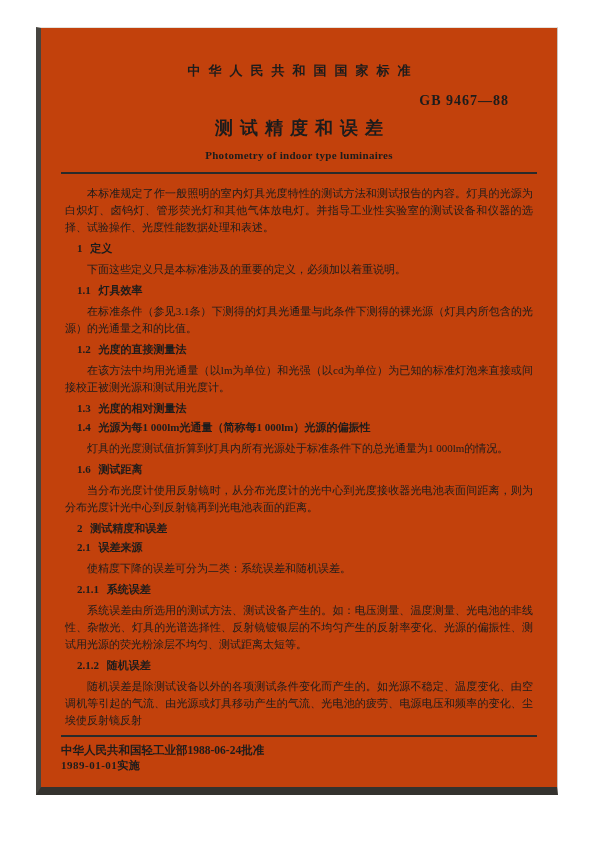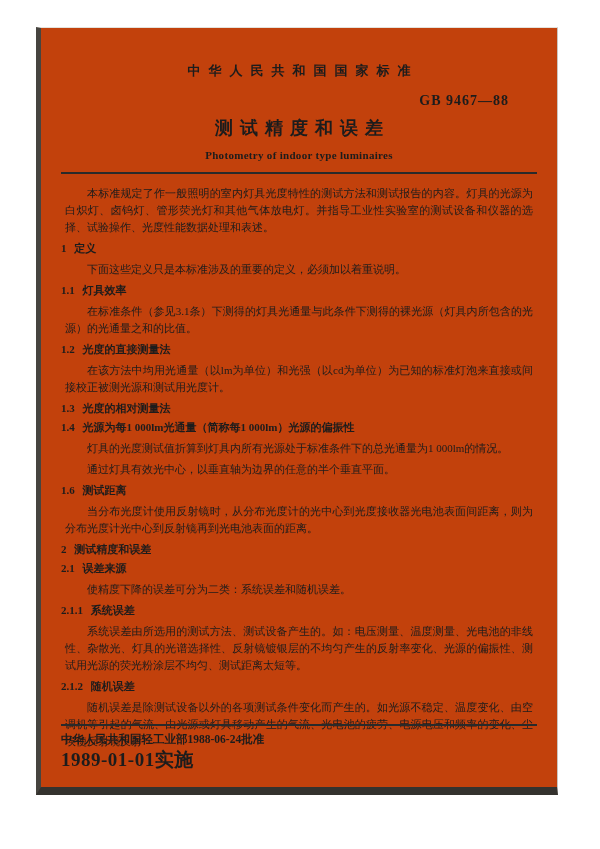--- a/index.html
+++ b/index.html
@@ -66,21 +66,21 @@
     font-size: 11px;
     line-height: 17px;
   }
   .para {
     margin: 4px;
     text-indent: 2em;
     text-align: justify;
   }
   .sec-heading {
     font-weight: bold;
-    margin: 2px 0 0 0;
+    margin: 2px 0 0 16px;
     font-family: Liberation Serif, serif;
   }
   .sec-num { margin-right: 0.7em; }
   .footer {
     position: absolute;
     left: 20px;
     right: 20px;
     bottom: 14px;
   }
   .footer-rule {
@@ -88,21 +88,21 @@
     margin-bottom: 6px;
   }
   .footer-row {
     display: flex;
     justify-content: space-between;
     align-items: baseline;
     font-weight: bold;
     flex-direction: column;
   }
   .footer-left { font-size: 11.5px; }
-  .footer-right { font-size: 19px; letter-spacing: 0.5px; }
+  .footer-right { font-size: 11px; letter-spacing: 0.5px; }
 </style>
 </head>
 <body>
 
 <div class="canvas">
   <div class="page">
 
     <div class="std-label">中华人民共和国国家标准</div>
     <div class="std-number">GB 9467—88</div>
     <h1 class="doc-title">测试精度和误差</h1>
@@ -114,21 +114,20 @@
       <div id="sections">
           <div class="sec-heading"><span class="sec-num">1</span><span>定义</span></div>
           <p class="para">下面这些定义只是本标准涉及的重要的定义，必须加以着重说明。</p>
           <div class="sec-heading"><span class="sec-num">1.1</span><span>灯具效率</span></div>
           <p class="para">在标准条件（参见3.1条）下测得的灯具光通量与此条件下测得的裸光源（灯具内所包含的光源）的光通量之和的比值。</p>
           <div class="sec-heading"><span class="sec-num">1.2</span><span>光度的直接测量法</span></div>
           <p class="para">在该方法中均用光通量（以lm为单位）和光强（以cd为单位）为已知的标准灯泡来直接或间接校正被测光源和测试用光度计。</p>
           <div class="sec-heading"><span class="sec-num">1.3</span><span>光度的相对测量法</span></div>
           <div class="sec-heading"><span class="sec-num">1.4</span><span>光源为每1 000lm光通量（简称每1 000lm）光源的偏振性</span></div>
           <p class="para">灯具的光度测试值折算到灯具内所有光源处于标准条件下的总光通量为1 000lm的情况。</p>
-          <p class="para">通过灯具有效光中心，以垂直轴为边界的任意的半个垂直平面。</p>
           <div class="sec-heading"><span class="sec-num">1.6</span><span>测试距离</span></div>
           <p class="para">当分布光度计使用反射镜时，从分布光度计的光中心到光度接收器光电池表面间距离，则为分布光度计光中心到反射镜再到光电池表面的距离。</p>
           <div class="sec-heading"><span class="sec-num">2</span><span>测试精度和误差</span></div>
           <div class="sec-heading"><span class="sec-num">2.1</span><span>误差来源</span></div>
           <p class="para">使精度下降的误差可分为二类：系统误差和随机误差。</p>
           <div class="sec-heading"><span class="sec-num">2.1.1</span><span>系统误差</span></div>
           <p class="para">系统误差由所选用的测试方法、测试设备产生的。如：电压测量、温度测量、光电池的非线性、杂散光、灯具的光谱选择性、反射镜镀银层的不均匀产生的反射率变化、光源的偏振性、测试用光源的荧光粉涂层不均匀、测试距离太短等。</p>
           <div class="sec-heading"><span class="sec-num">2.1.2</span><span>随机误差</span></div>
           <p class="para">随机误差是除测试设备以外的各项测试条件变化而产生的。如光源不稳定、温度变化、由空调机等引起的气流、由光源或灯具移动产生的气流、光电池的疲劳、电源电压和频率的变化、尘埃使反射镜反射</p>
         </div>

